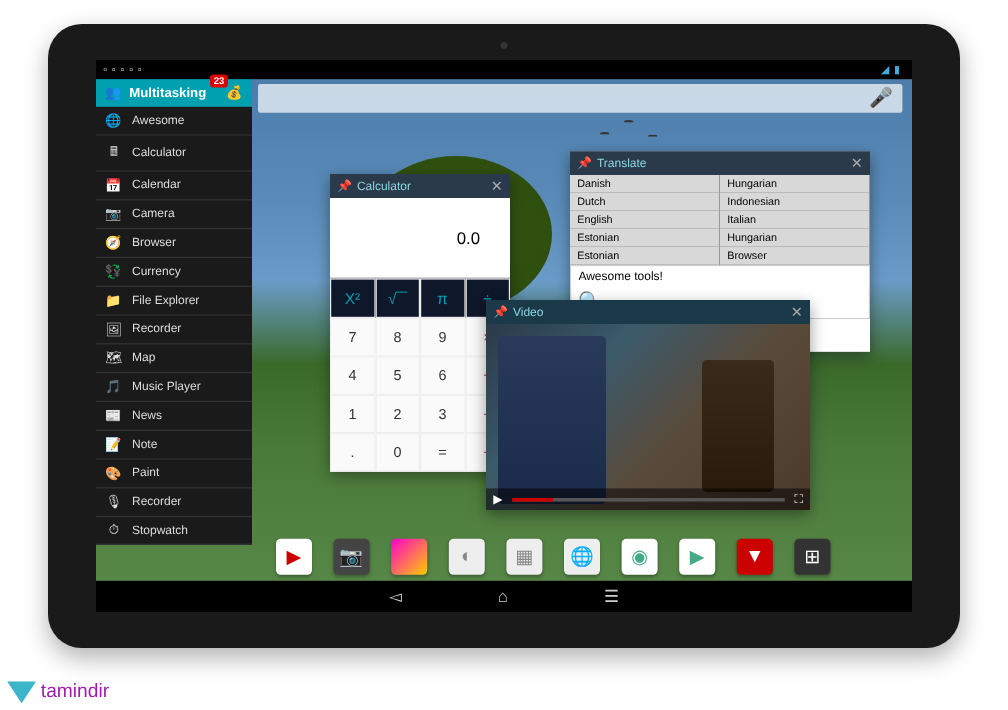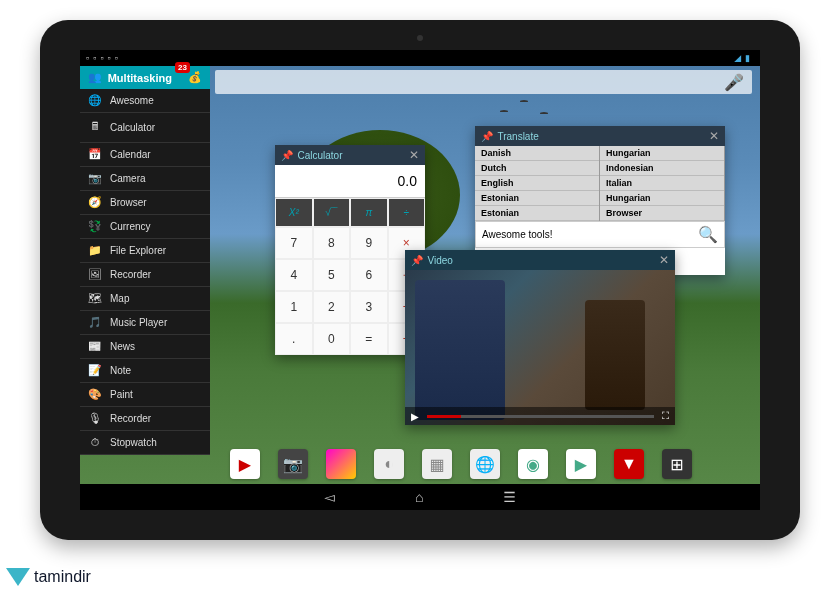--- a/index.html
+++ b/index.html
@@ -25,51 +25,51 @@
 
 .search-bar { position: absolute; top: 20px; left: 135px; right: 8px; height: 24px; background: rgba(255,255,255,0.7); border-radius: 2px; display: flex; align-items: center; padding: 0 8px; }
 .search-mic { margin-left: auto; color: #666; }
 
 .window { position: absolute; background: #fff; box-shadow: 0 4px 12px rgba(0,0,0,0.4); z-index: 5; }
 .win-title { background: #2a3a4a; color: #8cd6e0; font-size: 10px; padding: 3px 6px; display: flex; align-items: center; gap: 4px; }
 .win-close { margin-left: auto; color: #aaa; cursor: pointer; font-size: 12px; }
 .win-pin { color: #aaa; font-size: 10px; }
 
 .calc { left: 195px; top: 95px; width: 150px; }
-.calc-display { background: #fff; text-align: right; padding: 8px; font-size: 14px; border-bottom: 1px solid #ccc; }
+.calc-display { background: #fff; text-align: right; padding: 25px; font-size: 14px; border-bottom: 1px solid #ccc; }
 .calc-grid { display: grid; grid-template-columns: repeat(4, 1fr); }
 .calc-btn { padding: 8px 0; text-align: center; font-size: 12px; border: 1px solid #eee; background: #fafafa; cursor: pointer; color: #333; }
-.calc-btn.fn { background: #404040; color: #00a0b0; font-size: 10px; font-style: italic; }
+.calc-btn.fn { background: #0f172a; color: #00a0b0; font-size: 13px; }
 .calc-btn.op { color: #c0392b; }
 
 .translate { left: 395px; top: 76px; width: 250px; }
-.lang-cols { display: flex; background: #ddd; font-size: 9px; font-weight: bold; }
+.lang-cols { display: flex; background: #ddd; font-size: 9px; }
 .lang-col { flex: 1; border-right: 1px solid #999; }
 .lang-item { padding: 2px 6px; border-bottom: 1px solid #bbb; background: #d8d8d8; cursor: pointer; }
-.tr-input-row { display: flex; background: #fff; border: 1px solid #ccc; }
+.tr-input-row { display: flex; background: #fff; border: 1px solid #ccc; flex-direction: column; }
 .tr-input { flex: 1; padding: 3px 6px; font-size: 10px; border: none; outline: none; }
 .tr-search { padding: 3px 6px; color: #666; cursor: pointer; }
 .tr-output { padding: 6px; font-size: 13px; background: #fff; min-height: 24px; }
 
 .video { left: 325px; top: 200px; width: 270px; height: 175px; z-index: 6; }
 .video-title { background: #1a3a4a; }
 .video-content { width: 100%; height: calc(100% - 20px); background: linear-gradient(135deg, #2a3a4a 0%, #3a5a6a 30%, #5a4a3a 60%, #4a3a2a 100%); position: relative; }
 .video-figure { position: absolute; left: 10px; top: 10px; width: 90px; height: 140px; background: linear-gradient(to bottom, #2a3a5a 0%, #1a2a4a 100%); border-radius: 4px; }
 .video-figure2 { position: absolute; right: 30px; top: 30px; width: 60px; height: 110px; background: linear-gradient(to bottom, #3a2a1a 0%, #2a1a0a 100%); border-radius: 4px; }
 .video-controls { position: absolute; bottom: 0; left: 0; right: 0; height: 18px; background: rgba(0,0,0,0.5); display: flex; align-items: center; padding: 0 6px; gap: 8px; color: #fff; font-size: 10px; }
 .progress { flex: 1; height: 3px; background: #555; }
 .progress-fill { width: 15%; height: 100%; background: #c00; }
 
 .dock { position: absolute; bottom: 26px; left: 140px; right: 10px; height: 40px; display: flex; align-items: center; gap: 18px; padding: 0 10px; }
 .dock-icon { width: 30px; height: 30px; border-radius: 4px; display: flex; align-items: center; justify-content: center; font-size: 16px; cursor: pointer; background: #fff; box-shadow: 0 1px 3px rgba(0,0,0,0.3); }
 
 .nav-bar { position: absolute; bottom: 0; left: 0; right: 0; height: 26px; background: #000; display: flex; align-items: center; justify-content: center; gap: 80px; color: #ccc; font-size: 14px; }
 .nav-btn { cursor: pointer; }
 
-.watermark { position: absolute; bottom: 6px; left: 6px; display: flex; align-items: center; gap: 4px; color: #0f172a; font-size: 16px; font-weight: 300; }
+.watermark { position: absolute; bottom: 6px; left: 6px; display: flex; align-items: center; gap: 4px; color: #a21caf; font-size: 16px; font-weight: 300; }
 .wm-logo { width: 0; height: 0; border-left: 12px solid transparent; border-right: 12px solid transparent; border-top: 18px solid #3bb5c8; }
 
 .bird { position: absolute; width: 8px; height: 3px; border-top: 2px solid #333; border-radius: 50%; }
 </style>
 </head>
 <body>
 
 <div class="tablet-frame">
   <div class="camera-dot"></div>
   <div class="screen">

